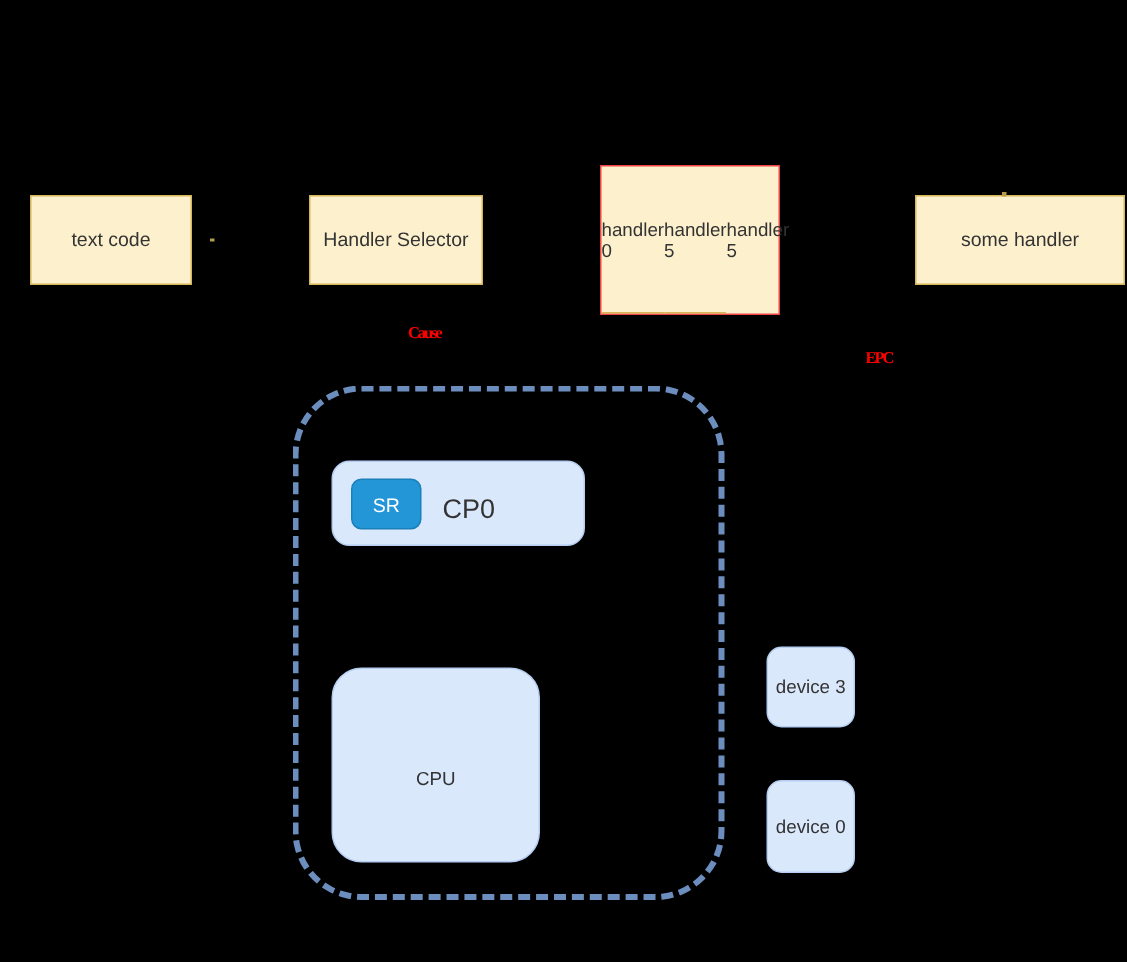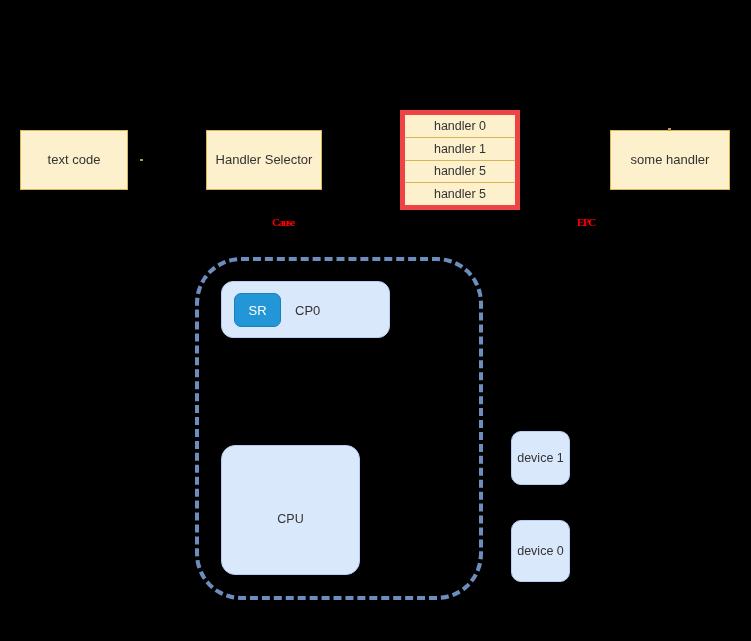--- a/index.html
+++ b/index.html
@@ -40,23 +40,23 @@
     color: #333333;
     font-size: 13px;
     line-height: 1.2;
   }
 
   
   .table-box {
     position: absolute;
     box-sizing: border-box;
     background: #fdf0cd;
-    border: 5px solid #ef4444;
+    border: 1px solid #ef4444;
     display: flex;
-    flex-direction: column;
+    flex-direction: row;
   }
   .table-row {
     flex: 1 1 0;
     box-sizing: border-box;
     border-bottom: 1px solid #d6b656;
     display: flex;
     align-items: center;
     justify-content: center;
     font-size: 12.5px;
     color: #333333;
@@ -87,20 +87,21 @@
   .blue-box {
     background: #dae8fc;
     border: 1px solid #b5cdf0;
     color: #333333;
     font-size: 12.5px;
   }
   .cp0-box {
     border-radius: 12px;
     justify-content: flex-start;
     padding-left: 30px;
+    margin-top: 26px;
   }
   .cpu-box {
     border-radius: 20px;
     align-items: flex-start;
     padding-top: 66px;
   }
   .device-box {
     border-radius: 10px;
   }
 
@@ -114,21 +115,21 @@
     color: #ffffff;
     font-size: 13px;
     display: flex;
     align-items: center;
     justify-content: center;
   }
 
   .cp0-label {
     position: absolute;
     color: #333333;
-    font-size: 13px;
+    font-size: 18px;
     white-space: nowrap;
   }
 
   
   .tick {
     position: absolute;
     background: #b89b48;
   }
 </style>
 </head>
@@ -139,59 +140,56 @@
   <div class="node tan-box" style="left:20px; top:130px; width:108px; height:60px;">
     <span>text code</span>
   </div>
 
   <div class="tick" style="left:140px; top:159px; width:3px; height:2px;"></div>
 
   <div class="node tan-box" style="left:206px; top:130px; width:116px; height:60px;">
     <span>Handler Selector</span>
   </div>
 
-  <div class="node tan-box" style="left:610px; top:130px; width:120px; height:60px;">
+  <div class="node tan-box" style="left:610px; top:130px; width:140px; height:60px;">
     <span>some handler</span>
   </div>
 
   <div class="tick" style="left:668px; top:128px; width:3px; height:3px;"></div>
 
   <div class="table-box" style="left:400px; top:110px; width:120px; height:100px;">
     <div class="table-row">
       <span>handler 0</span>
-    </div>
-    <div class="table-row">
-      <span>handler 1</span>
     </div>
     <div class="table-row">
       <span>handler 5</span>
     </div>
     <div class="table-row">
       <span>handler 5</span>
     </div>
   </div>
 
   <div class="red-label" style="left:272px; top:216px;">Cause</div>
 
-  <div class="red-label" style="left:577px; top:216px;">EPC</div>
+  <div class="red-label" style="left:577px; top:233px;">EPC</div>
 
   <div class="dashed-container" style="left:195px; top:257px; width:288px; height:343px;"></div>
 
   <div class="node blue-box cp0-box" style="left:221px; top:281px; width:169px; height:57px;">
     <div class="sr-chip" style="left:12px; top:11px; width:47px; height:34px;">
       <span>SR</span>
     </div>
     <span class="cp0-label" style="left:73px; top:21px;">CP0</span>
   </div>
 
-  <div class="node blue-box cpu-box" style="left:221px; top:445px; width:139px; height:130px;border-radius:14px;">
+  <div class="node blue-box cpu-box" style="left:221px; top:445px; width:139px; height:130px;">
     <span>CPU</span>
   </div>
 
   <div class="node blue-box device-box" style="left:511px; top:431px; width:59px; height:54px;">
-    <span>device 1</span>
+    <span>device 3</span>
   </div>
 
   <div class="node blue-box device-box" style="left:511px; top:520px; width:59px; height:62px;">
     <span>device 0</span>
   </div>
 
 </div>
 
 </body></html>

